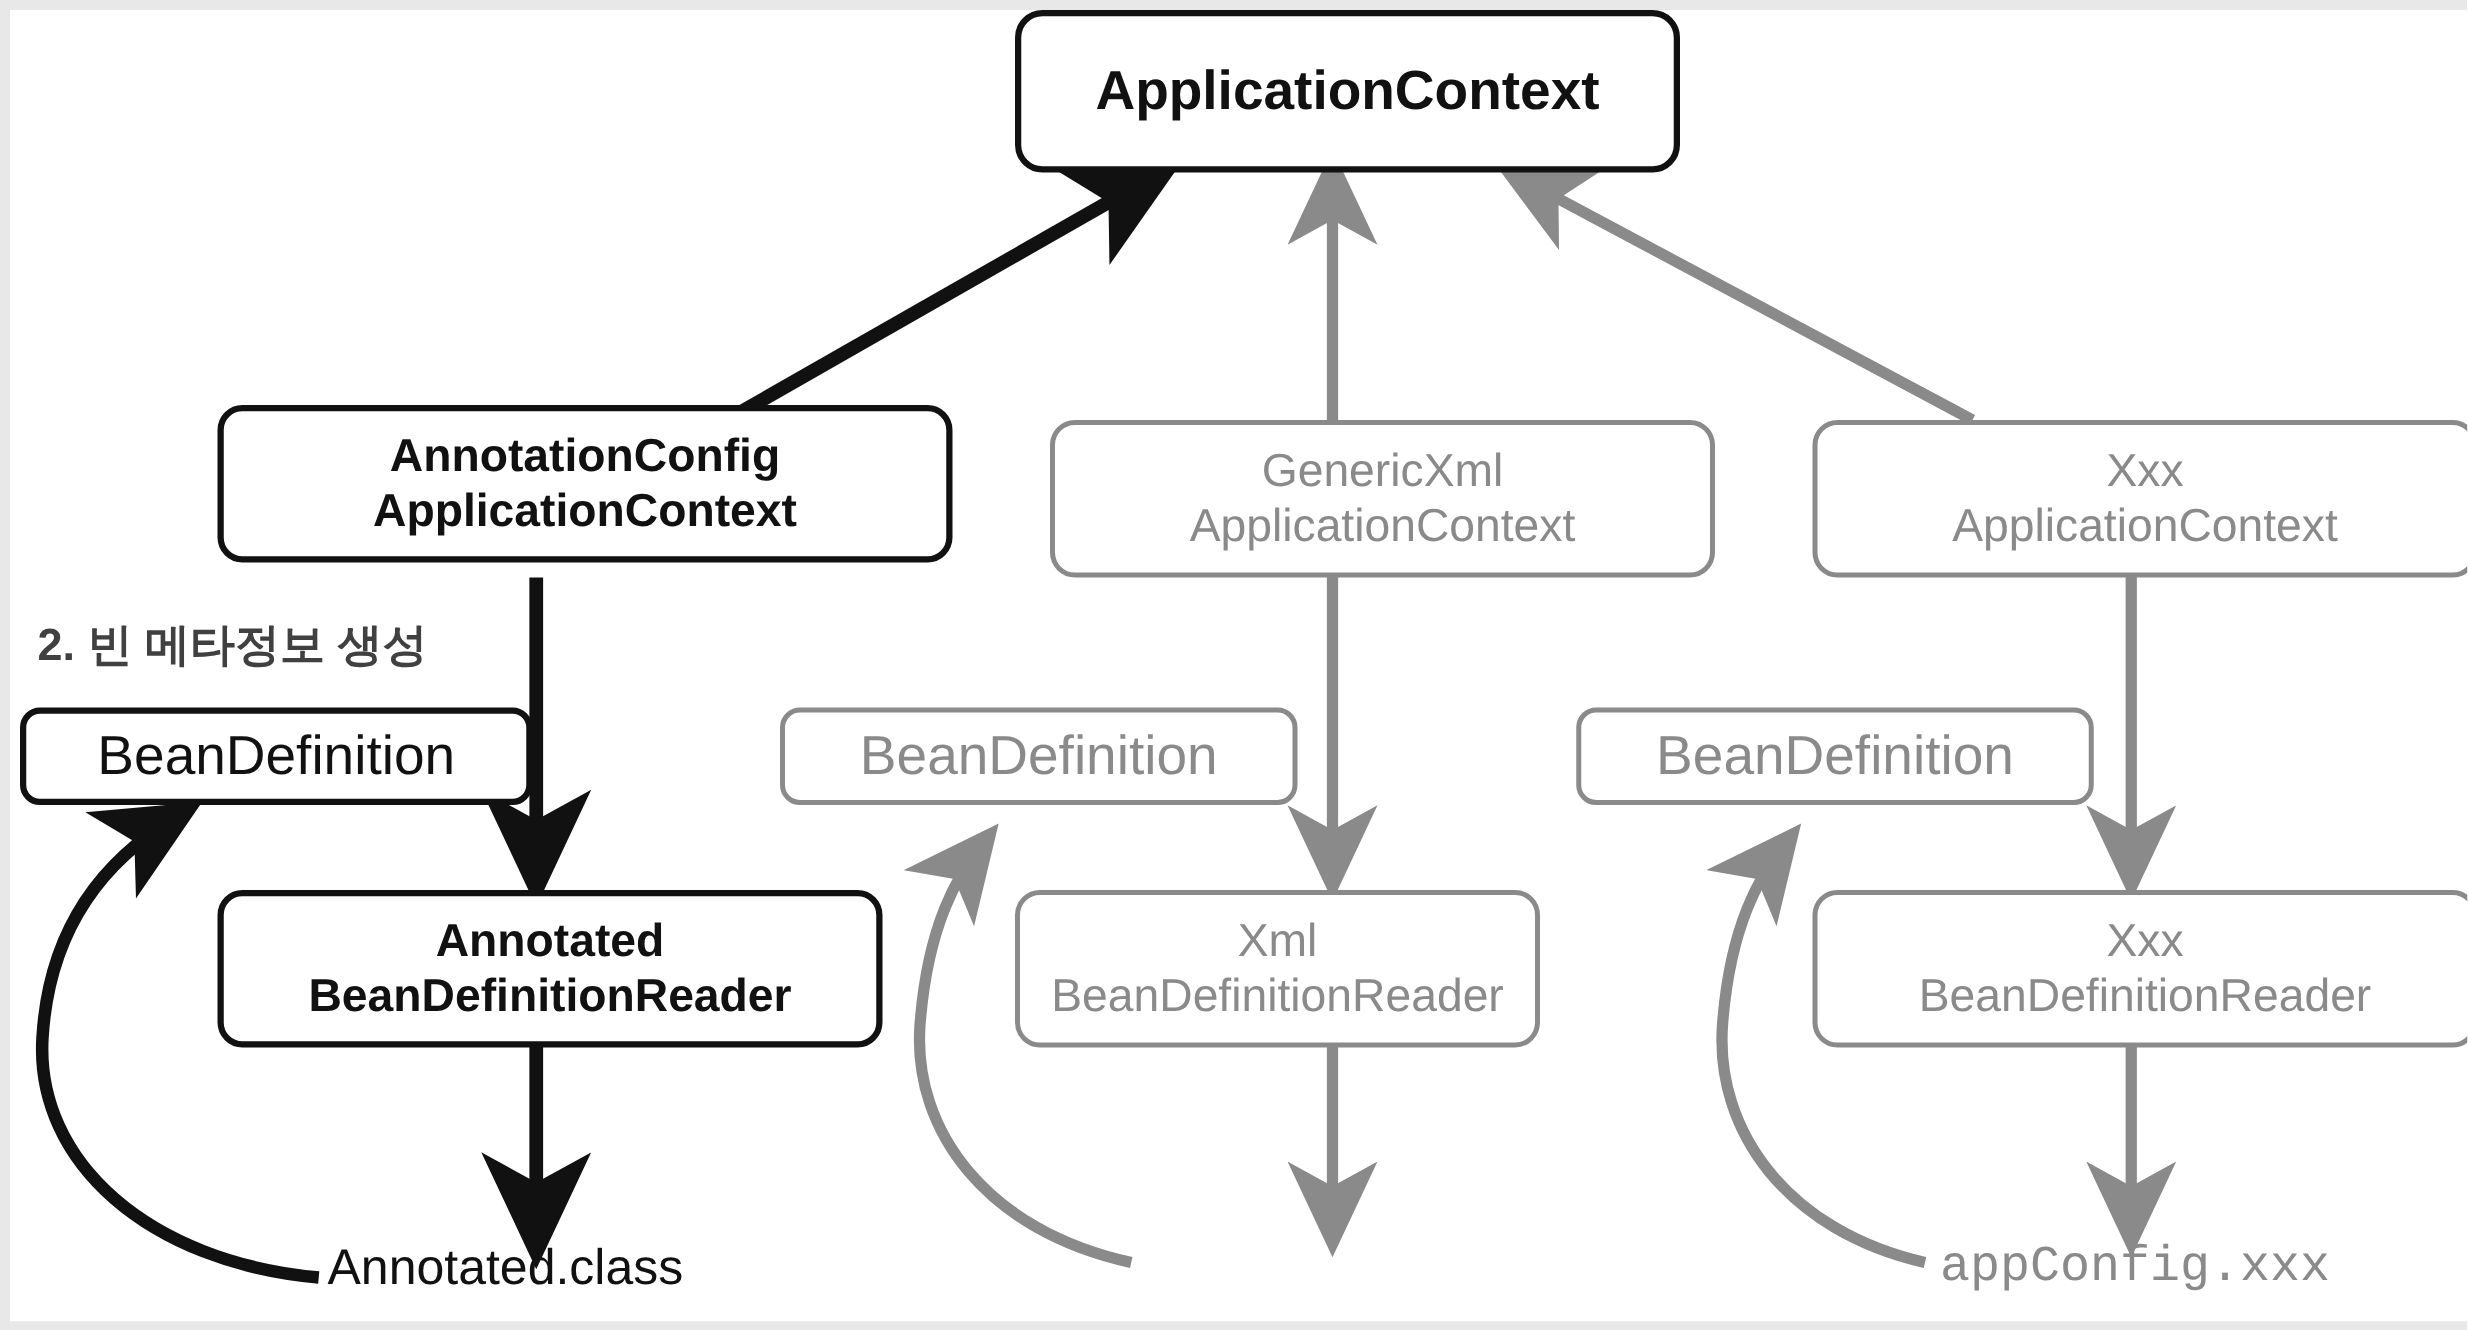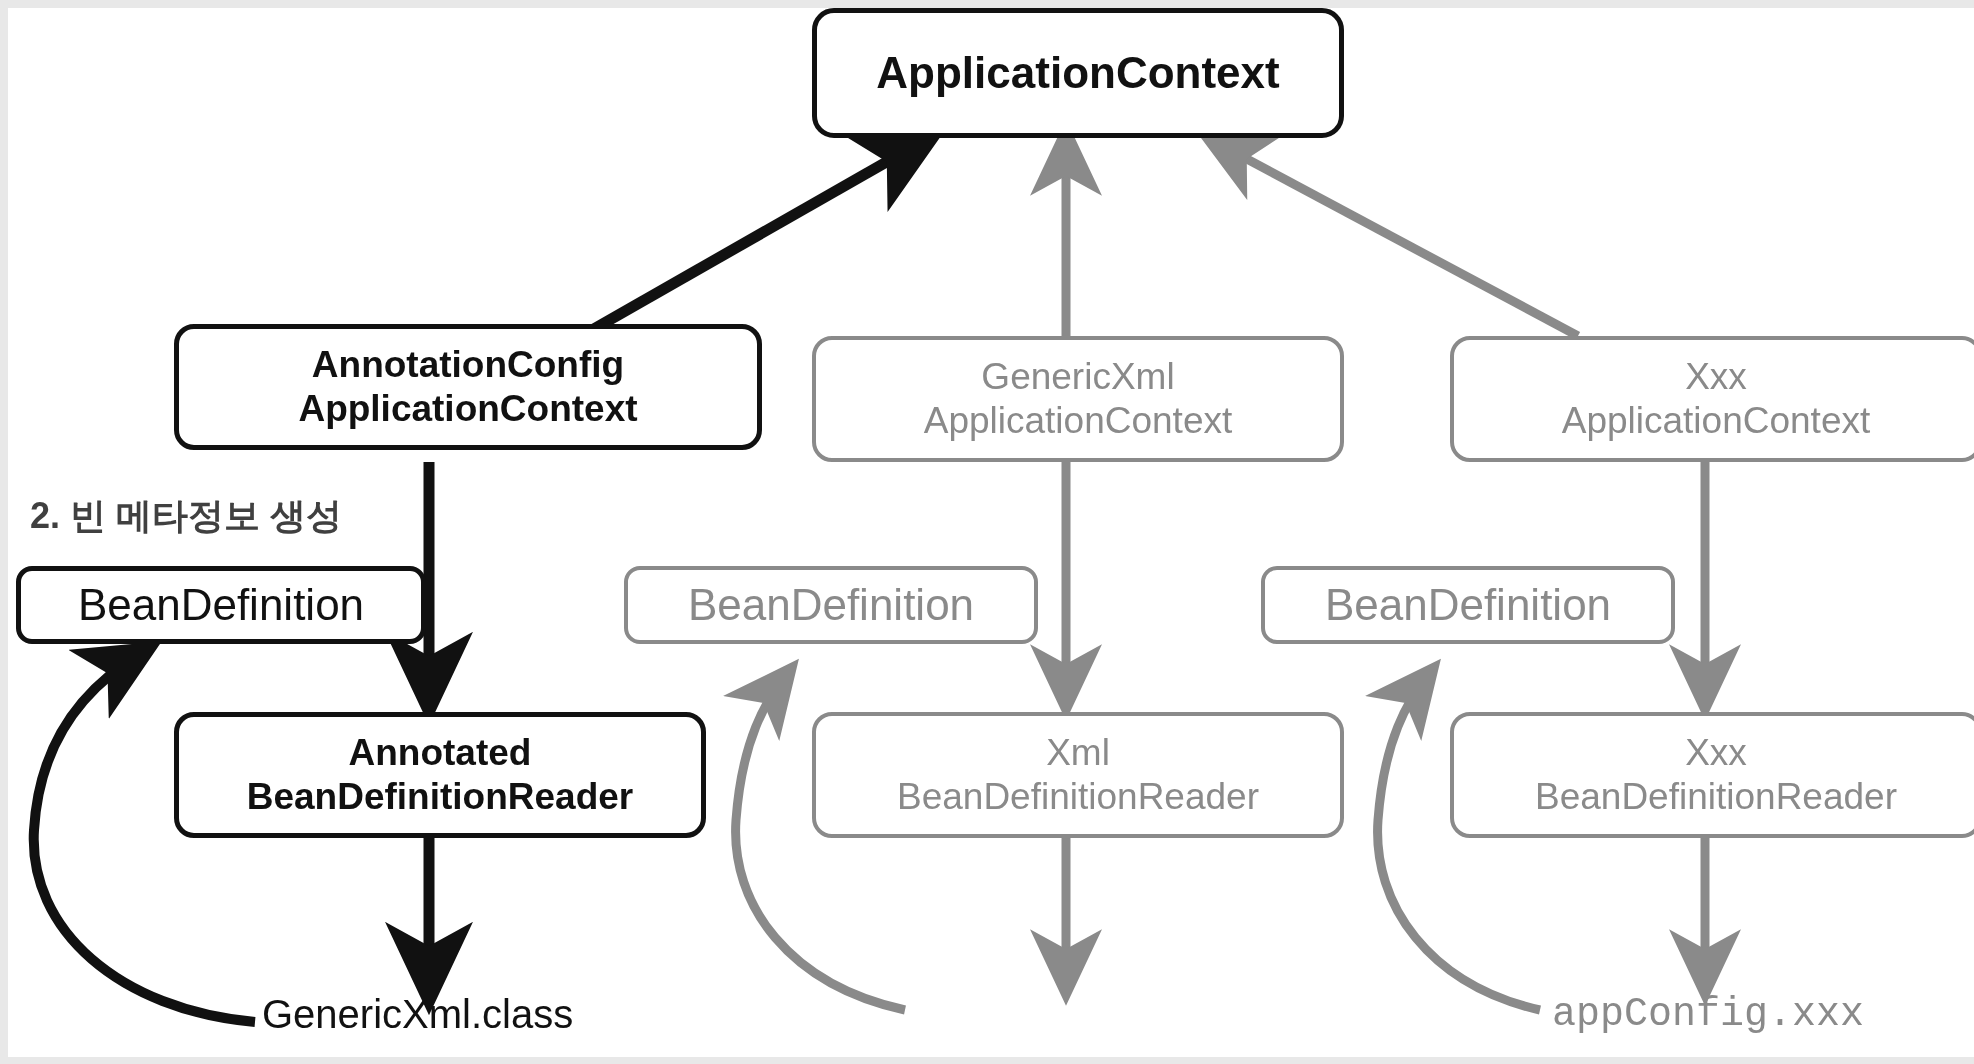--- a/index.html
+++ b/index.html
@@ -141,42 +141,42 @@
     <g>
       <path d="M 1540,1010 C 1430,985 1372,905 1378,820 C 1384,740 1408,700 1428,675" fill="none" stroke="#8a8a8a" stroke-width="9" marker-end="url(#arrow-muted)"></path>
     </g>
   </svg>
 
   <div class="node primary" style="left:800px; top:8px; width:532px; height:130px; font-size:44px; border-radius:22px;">ApplicationContext</div>
 
   <div class="node primary" style="left:162px; top:324px; width:588px; height:126px; font-size:37px;">AnnotationConfig
 ApplicationContext</div>
 
-  <div class="node muted" style="left:800px; top:336px; width:532px; height:126px; font-size:37px;">GenericXml
+  <div class="node muted" style="left:828px; top:336px; width:532px; height:126px; font-size:37px;">GenericXml
 ApplicationContext</div>
 
   <div class="node muted" style="left:1438px; top:336px; width:532px; height:126px; font-size:37px;">Xxx
 ApplicationContext</div>
 
   <div class="node primary" style="left:4px; top:566px; width:410px; height:78px; font-size:44px; font-weight:normal; border-radius:16px;">BeanDefinition</div>
 
   <div class="node muted" style="left:612px; top:566px; width:414px; height:78px; font-size:44px; border-radius:16px;">BeanDefinition</div>
 
   <div class="node muted" style="left:1249px; top:566px; width:414px; height:78px; font-size:44px; border-radius:16px;">BeanDefinition</div>
 
   <div class="node primary" style="left:162px; top:712px; width:532px; height:126px; font-size:37px;">Annotated
 BeanDefinitionReader</div>
 
-  <div class="node muted" style="left:800px; top:712px; width:532px; height:126px; font-size:37px;">Xml
+  <div class="node muted" style="left:800px; top:712px; width:420px; height:126px; font-size:37px;">Xml
 BeanDefinitionReader</div>
 
   <div class="node muted" style="left:1438px; top:712px; width:532px; height:126px; font-size:37px;">Xxx
 BeanDefinitionReader</div>
 
   <div class="plain-label primary" style="left:30px; top:492px; font-size:36px;">2. 빈 메타정보 생성</div>
 
 
-  <div class="file-label primary" style="left:262px; top:992px; font-size:40px;">GenericXml.class</div>
+  <div class="file-label primary" style="left:262px; top:992px; font-size:40px;">Annotated.class</div>
 
 
   <div class="file-label muted" style="left:1552px; top:992px; font-size:40px;font-family:Liberation Mono, monospace;">appConfig.xxx</div>
 
 </div>
 
 </body></html>

